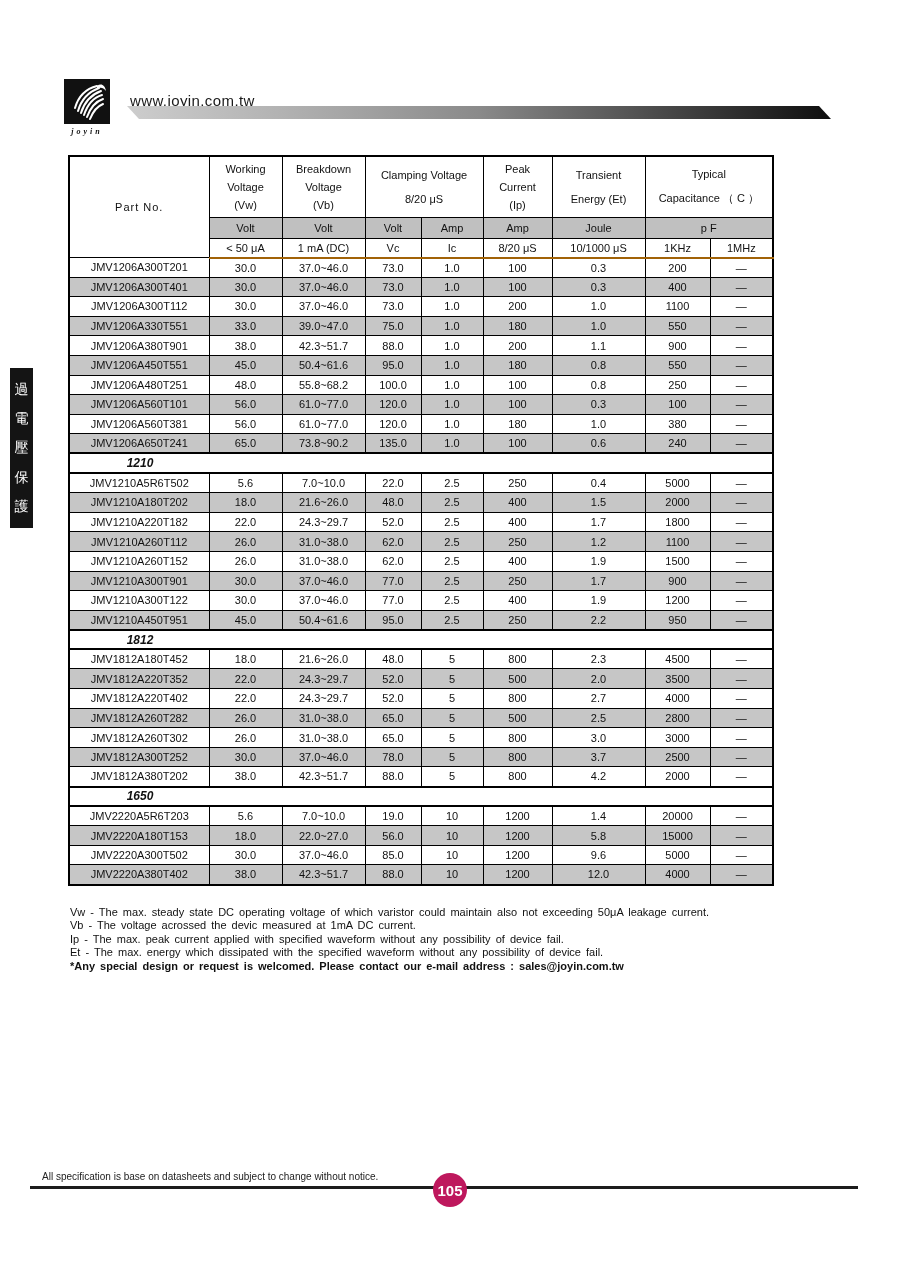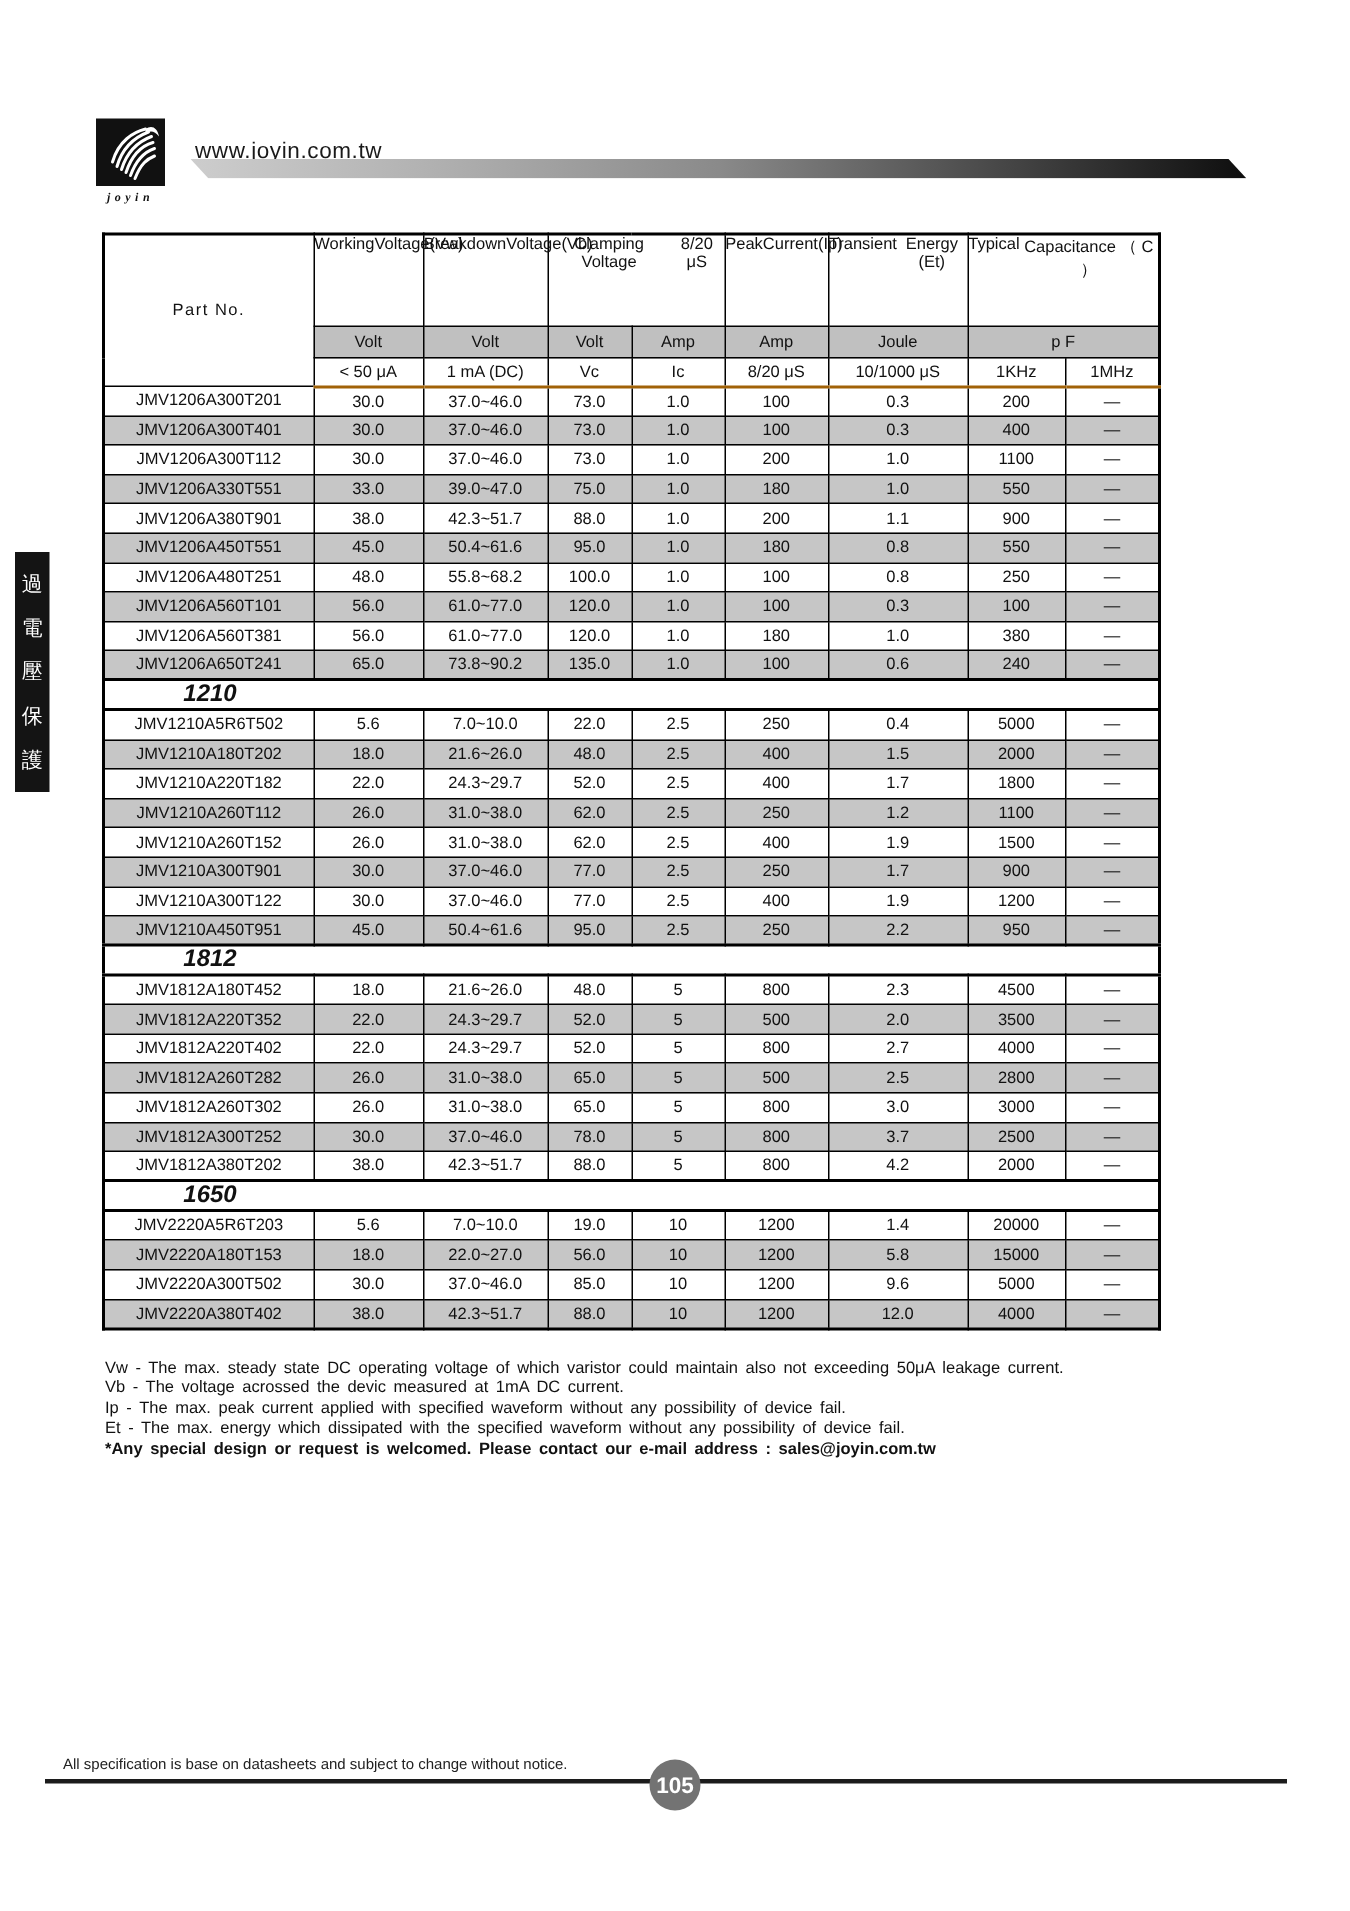--- a/index.html
+++ b/index.html
@@ -26,43 +26,43 @@
               justify-content:space-evenly; align-items:center; }
   .side-tab span { color:#fff; font-size:14px; line-height:15px; }
 
   
   .table-wrap { position:absolute; left:68px; top:155px; }
   table.spec { border-collapse:collapse; table-layout:fixed; width:704px;
                border:2px solid #000; }
   table.spec th, table.spec td { border:1px solid #000; text-align:center;
                font-size:11px; font-weight:normal; padding:0; }
   th.main { height:60px; vertical-align:middle; }
-  th.main .hlines { display:flex; flex-direction:row; justify-content:space-evenly;
+  th.main .hlines { display:flex; flex-direction:column; justify-content:space-evenly;
                     height:60px; }
   th.part-hdr { font-size:11.5px; letter-spacing:1px; }
   tr.units td { height:21px; background:#c0c0c0; }
   tr.conds td { height:19px; border-bottom:2px solid #a16207; }
   tbody td { height:19.6px; }
   tbody tr.shaded td { background:#c6c6c6; }
   tr.section td { border-top:2px solid #000; border-bottom:2px solid #000; background:#fff; }
   .section-label { width:140px; font-weight:bold;
-                   font-style:italic; font-size:16px; }
+                   font-style:italic; font-size:12px; }
 
   
   .notes { position:absolute; left:70px; top:906px; width:710px; }
   .notes div { font-size:11px; line-height:13.4px; word-spacing:2px; white-space:nowrap; }
   .notes div.em { font-weight:bold; }
 
   
   .footer-disclaimer { position:absolute; left:42px; top:1171px; font-size:10px;
                        color:#222; }
   .footer-line { position:absolute; left:30px; top:1186px; width:828px; height:3px;
                  background:#1c1c1c; }
   .page-badge { position:absolute; left:433px; top:1173px; width:34px; height:34px;
-                background:#737373; border-radius:50%; display:flex; align-items:center;
+                background:#be185d; border-radius:50%; display:flex; align-items:center;
                 justify-content:center; z-index:2; }
   .page-badge span { color:#fff; font-size:15px; font-weight:bold; }
 </style>
 </head>
 <body>
 
 <div class="logo-box">
   <span>
     <svg width="46" height="45" viewBox="0 0 46 45">
       <g fill="none" stroke="#fff" stroke-width="2" stroke-linecap="round">

